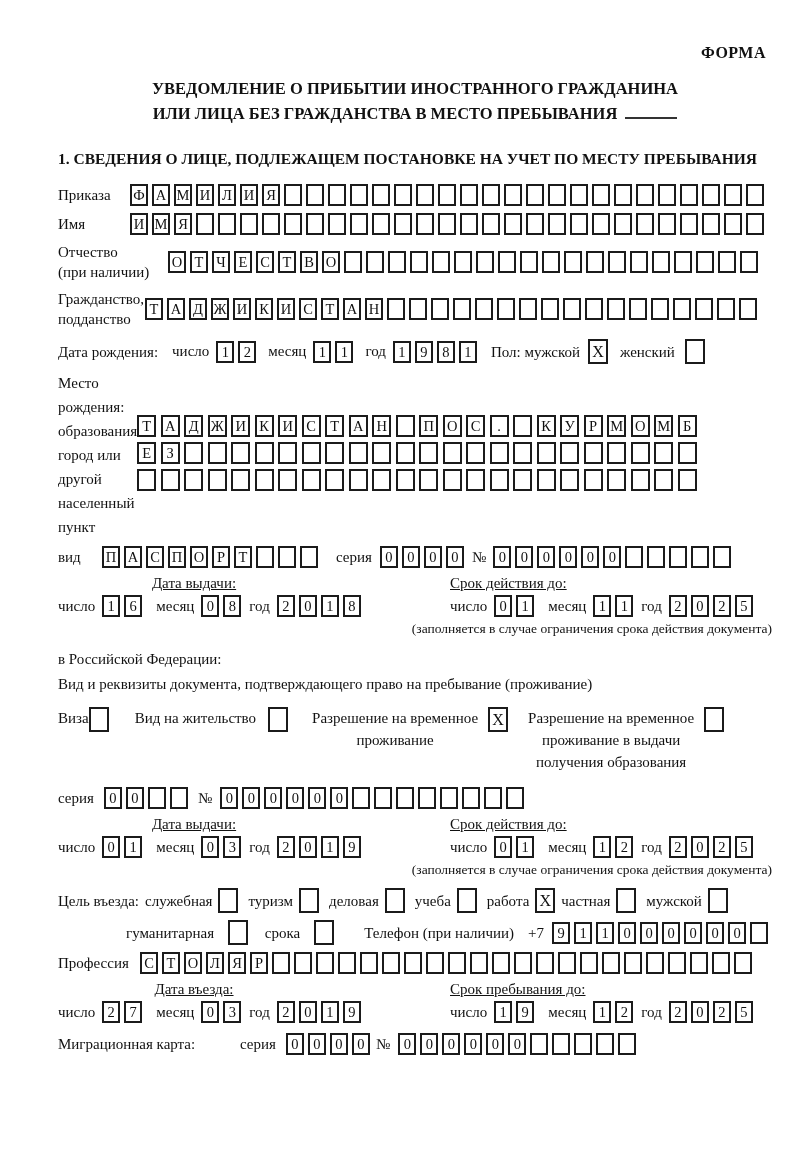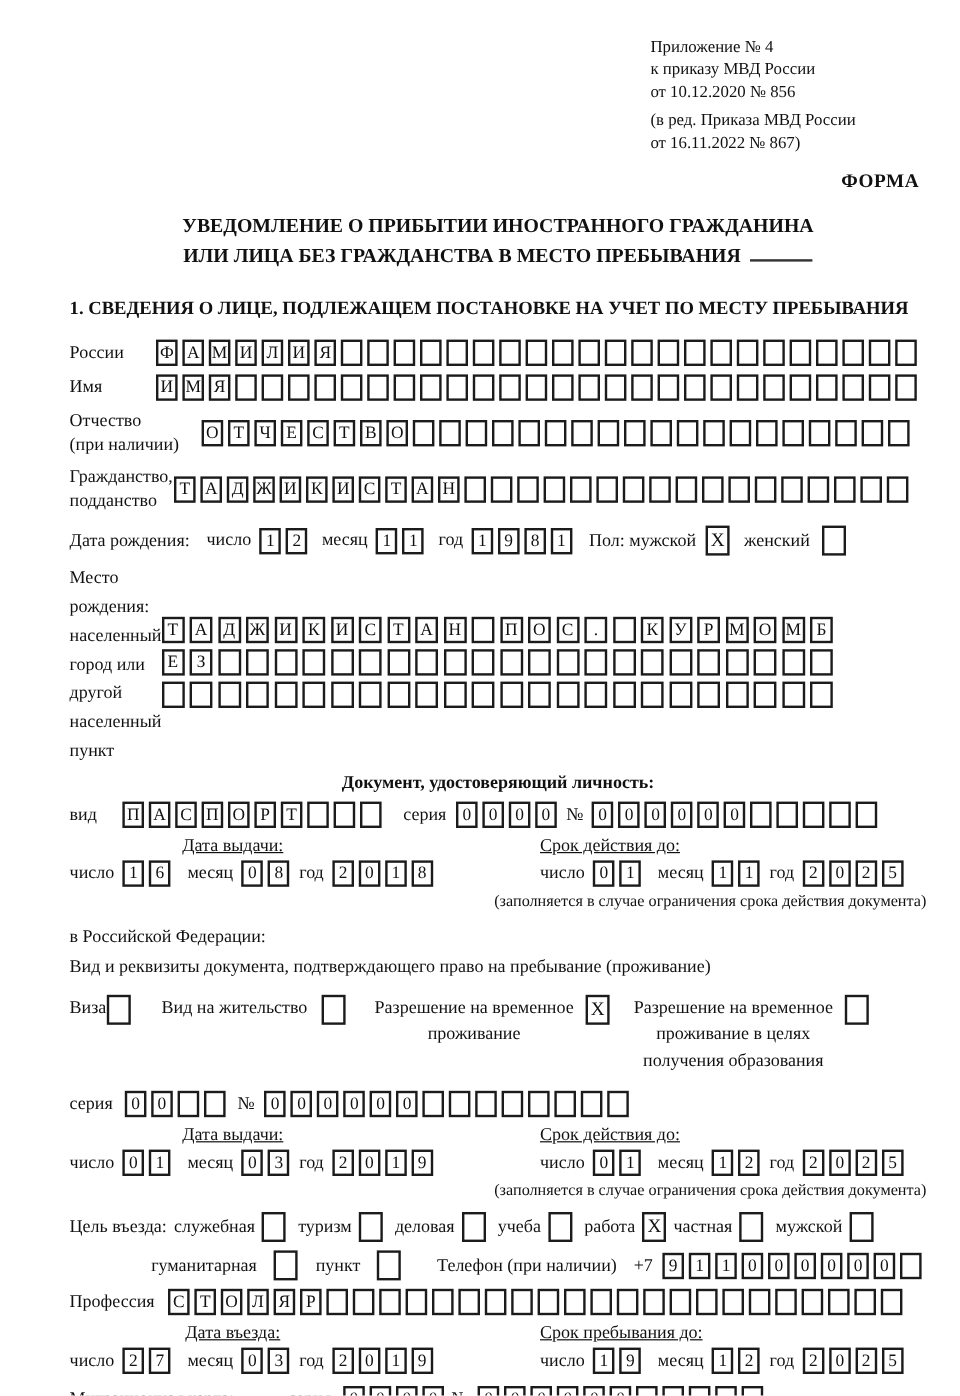--- a/index.html
+++ b/index.html
@@ -59,41 +59,33 @@
   
   .popt{display:flex;align-items:center;}
   .popt .lbl{margin-right:6px;}
   .gap6{width:6px;} .gap10{width:10px;} .gap18{width:18px;}
 </style>
 </head>
 <body>
 
 <div class="page">
 
-  <div class="hdr">
-    <div>Приложение № 4</div>
-    <div>к приказу МВД России</div>
-    <div>от 10.12.2020 № 856</div>
-    <div class="gap"></div>
-    <div>(в ред. Приказа МВД России</div>
-    <div>от 16.11.2022 № 867)</div>
-  </div>
   <div class="forma">ФОРМА</div>
 
   <div class="title">
     <div>УВЕДОМЛЕНИЕ О ПРИБЫТИИ ИНОСТРАННОГО ГРАЖДАНИНА</div>
     <div>
       <span>ИЛИ ЛИЦА БЕЗ ГРАЖДАНСТВА В МЕСТО ПРЕБЫВАНИЯ</span><span class="title-blank"></span>
     </div>
   </div>
 
   <div class="sec-head">1. СВЕДЕНИЯ О ЛИЦЕ, ПОДЛЕЖАЩЕМ ПОСТАНОВКЕ НА УЧЕТ ПО МЕСТУ ПРЕБЫВАНИЯ</div>
 
   <div class="frow">
-    <span class="lbl w72">России</span>
+    <span class="lbl w72">Приказа</span>
     <span class="cells">
         <span class="cell">Ф</span>
         <span class="cell">А</span>
         <span class="cell">М</span>
         <span class="cell">И</span>
         <span class="cell">Л</span>
         <span class="cell">И</span>
         <span class="cell">Я</span>
         <span class="cell"></span>
         <span class="cell"></span>
@@ -251,21 +243,21 @@
     </span>
     <span class="lbl" style="margin:0 8px 0 2px;">Пол: мужской</span>
     <span class="cbox">X</span>
     <span class="lbl" style="margin:0 10px 0 12px;">женский</span>
     <span class="cbox"></span>
   </div>
 
   <div class="frow-top" style="margin-top:6px;">
     <span class="multi w145">
       <span class="lbl" style="line-height:24px;">Место рождения:</span>
-      <span class="lbl" style="line-height:24px;">населенный</span>
+      <span class="lbl" style="line-height:24px;">образования</span>
       <span class="lbl" style="line-height:24px;">город или другой</span>
       <span class="lbl" style="line-height:24px;">населенный пункт</span>
     </span>
     <span class="cellrows">
       <div class="cells cells-wide">
           <span class="cell">Т</span>
           <span class="cell">А</span>
           <span class="cell">Д</span>
           <span class="cell">Ж</span>
           <span class="cell">И</span>
@@ -337,21 +329,20 @@
           <span class="cell"></span>
           <span class="cell"></span>
           <span class="cell"></span>
           <span class="cell"></span>
           <span class="cell"></span>
           <span class="cell"></span>
         </div>
     </span>
   </div>
 
-  <div style="text-align:center;font-weight:bold;font-size:15px;margin:2px 0 6px 0;">Документ, удостоверяющий личность:</div>
 
   <div class="frow">
     <span class="lbl w42">вид</span>
     <span class="cells">
         <span class="cell">П</span>
         <span class="cell">А</span>
         <span class="cell">С</span>
         <span class="cell">П</span>
         <span class="cell">О</span>
         <span class="cell">Р</span>
@@ -444,21 +435,21 @@
     <span class="vopt" style="margin-left:24px;">
       <span class="vlbl" style="margin-right:10px;">
         <span>Разрешение на временное</span><br>
         <span>проживание</span>
       </span>
       <span class="cbox">X</span>
     </span>
     <span class="vopt" style="margin-left:20px;">
       <span class="vlbl" style="margin-right:10px;">
         <span>Разрешение на временное</span><br>
-        <span>проживание в целях</span><br>
+        <span>проживание в выдачи</span><br>
         <span>получения образования</span>
       </span>
       <span class="cbox"></span>
     </span>
   </div>
 
   <div class="frow">
     <span class="lbl" style="margin-right:10px;">серия</span>
     <span class="cells">
         <span class="cell">0</span>
@@ -569,21 +560,21 @@
     </span>
   </div>
 
   <div class="frow" style="margin-left:68px;">
     <span class="popt">
       <span class="lbl" style="margin-right:14px;">гуманитарная</span>
       <span class="cbox"></span>
     </span>
       <span class="gap18"></span>
     <span class="popt">
-      <span class="lbl" style="margin-right:14px;">пункт</span>
+      <span class="lbl" style="margin-right:14px;">срока</span>
       <span class="cbox"></span>
     </span>
     <span class="lbl" style="margin:0 14px 0 30px;">Телефон (при наличии)</span>
     <span class="lbl" style="margin-right:8px;">+7</span>
     <span class="cells">
         <span class="cell">9</span>
         <span class="cell">1</span>
         <span class="cell">1</span>
         <span class="cell">0</span>
         <span class="cell">0</span>

